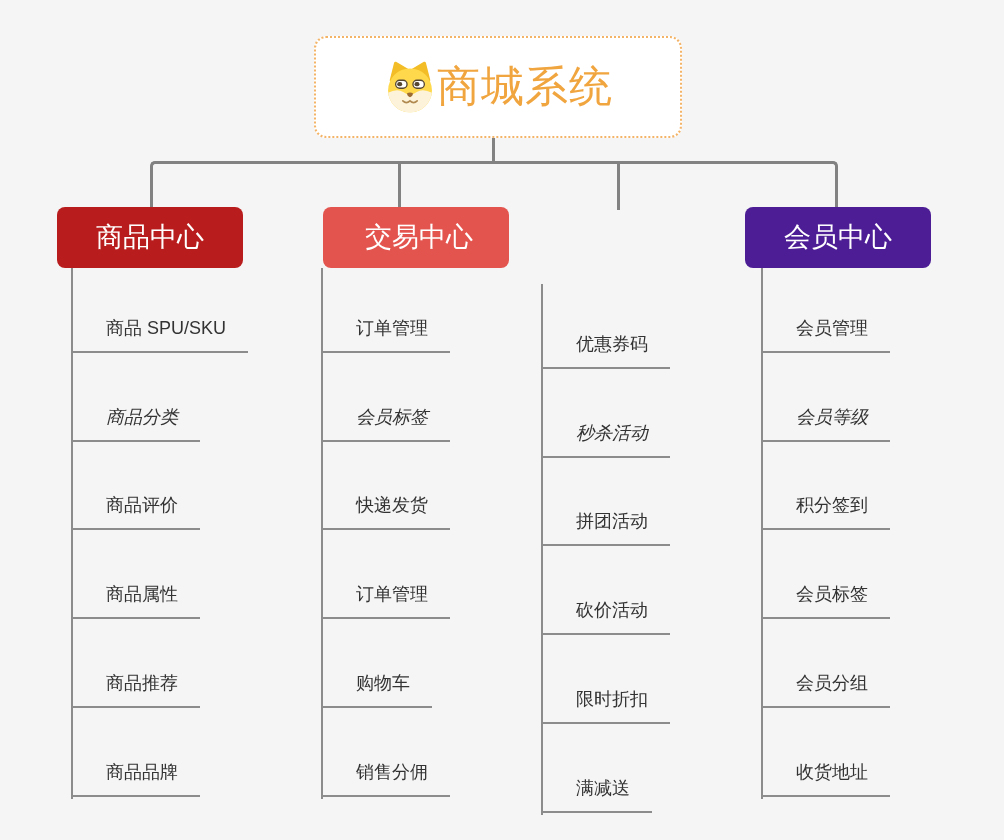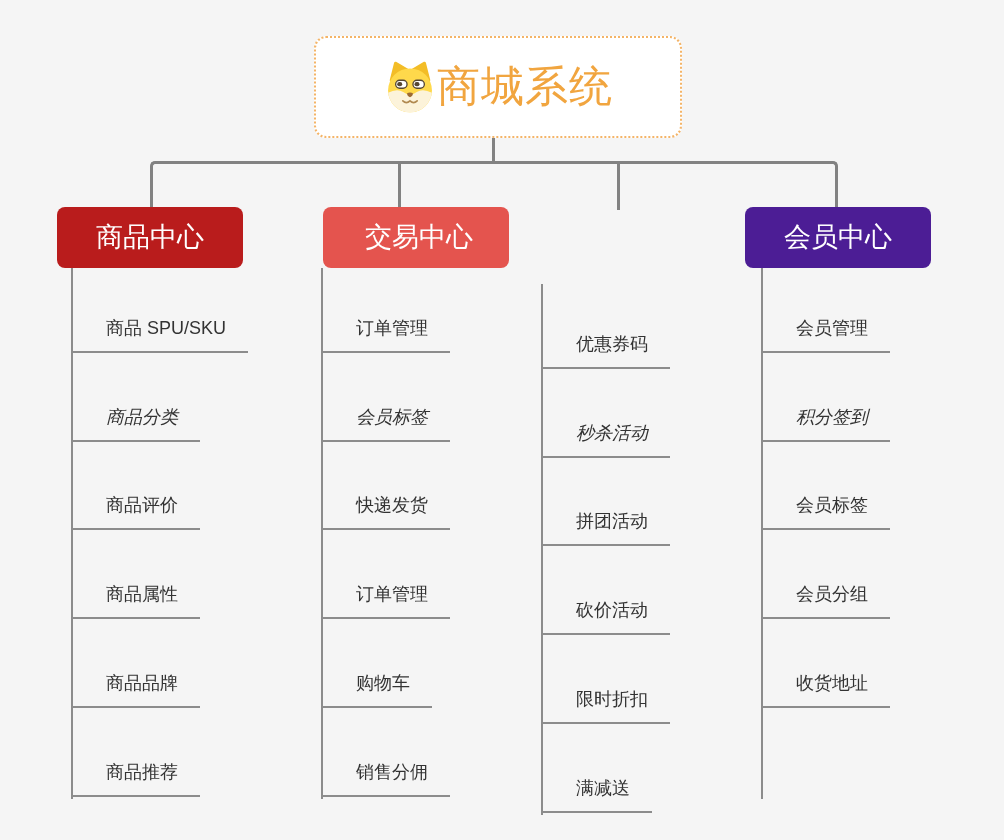--- a/index.html
+++ b/index.html
@@ -111,22 +111,22 @@
   <div class="conn rail-right"></div>
   <div class="conn drop drop-2"></div>
   <div class="conn drop drop-3"></div>
 
   <div class="branch-box b0" style="background-color: #b91c1c;">商品中心</div>
   <div class="tree t0">
     <div class="leaf">商品 SPU/SKU</div>
     <div class="leaf">商品分类</div>
     <div class="leaf">商品评价</div>
     <div class="leaf">商品属性</div>
+    <div class="leaf">商品推荐</div>
     <div class="leaf">商品品牌</div>
-    <div class="leaf">商品推荐</div>
   </div>
 
   <div class="branch-box b1" style="background-color: rgb(228, 84, 78);">交易中心</div>
   <div class="tree t1">
     <div class="leaf">订单管理</div>
     <div class="leaf">会员标签</div>
     <div class="leaf">快递发货</div>
     <div class="leaf">订单管理</div>
     <div class="leaf">购物车</div>
     <div class="leaf">销售分佣</div>
@@ -137,19 +137,20 @@
     <div class="leaf">秒杀活动</div>
     <div class="leaf">拼团活动</div>
     <div class="leaf">砍价活动</div>
     <div class="leaf">限时折扣</div>
     <div class="leaf">满减送</div>
   </div>
 
   <div class="branch-box b3" style="background-color: #4c1d95;">会员中心</div>
   <div class="tree t3">
     <div class="leaf">会员管理</div>
+    <div class="leaf">会员等级</div>
     <div class="leaf">积分签到</div>
     <div class="leaf">会员标签</div>
     <div class="leaf">会员分组</div>
     <div class="leaf">收货地址</div>
   </div>
 
 </div>
 
 </body></html>

